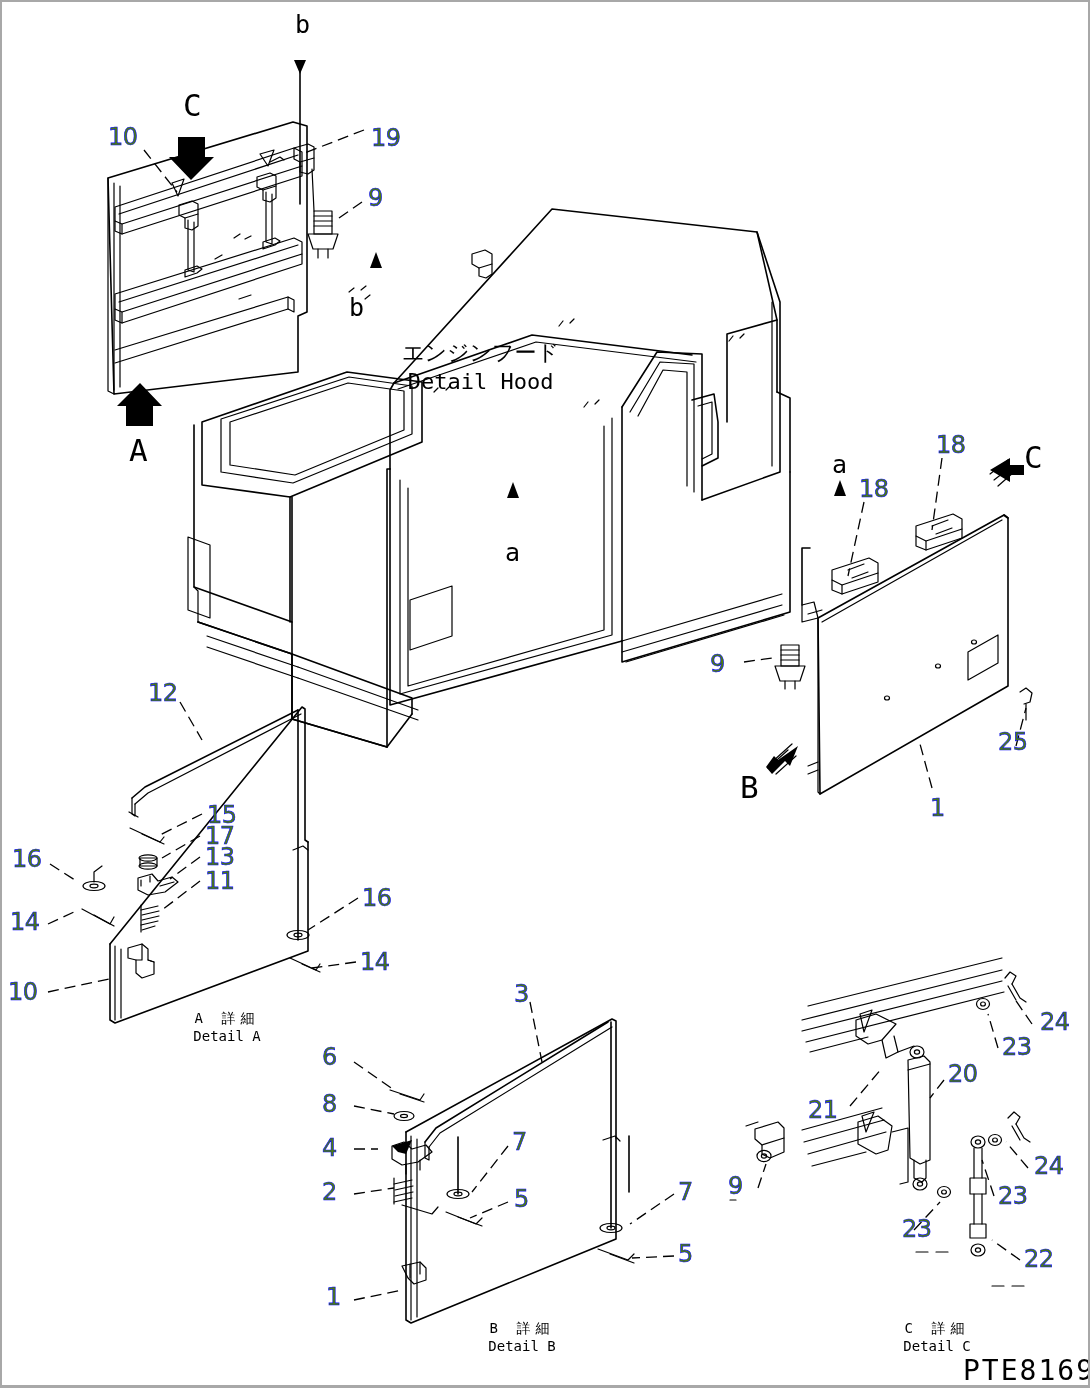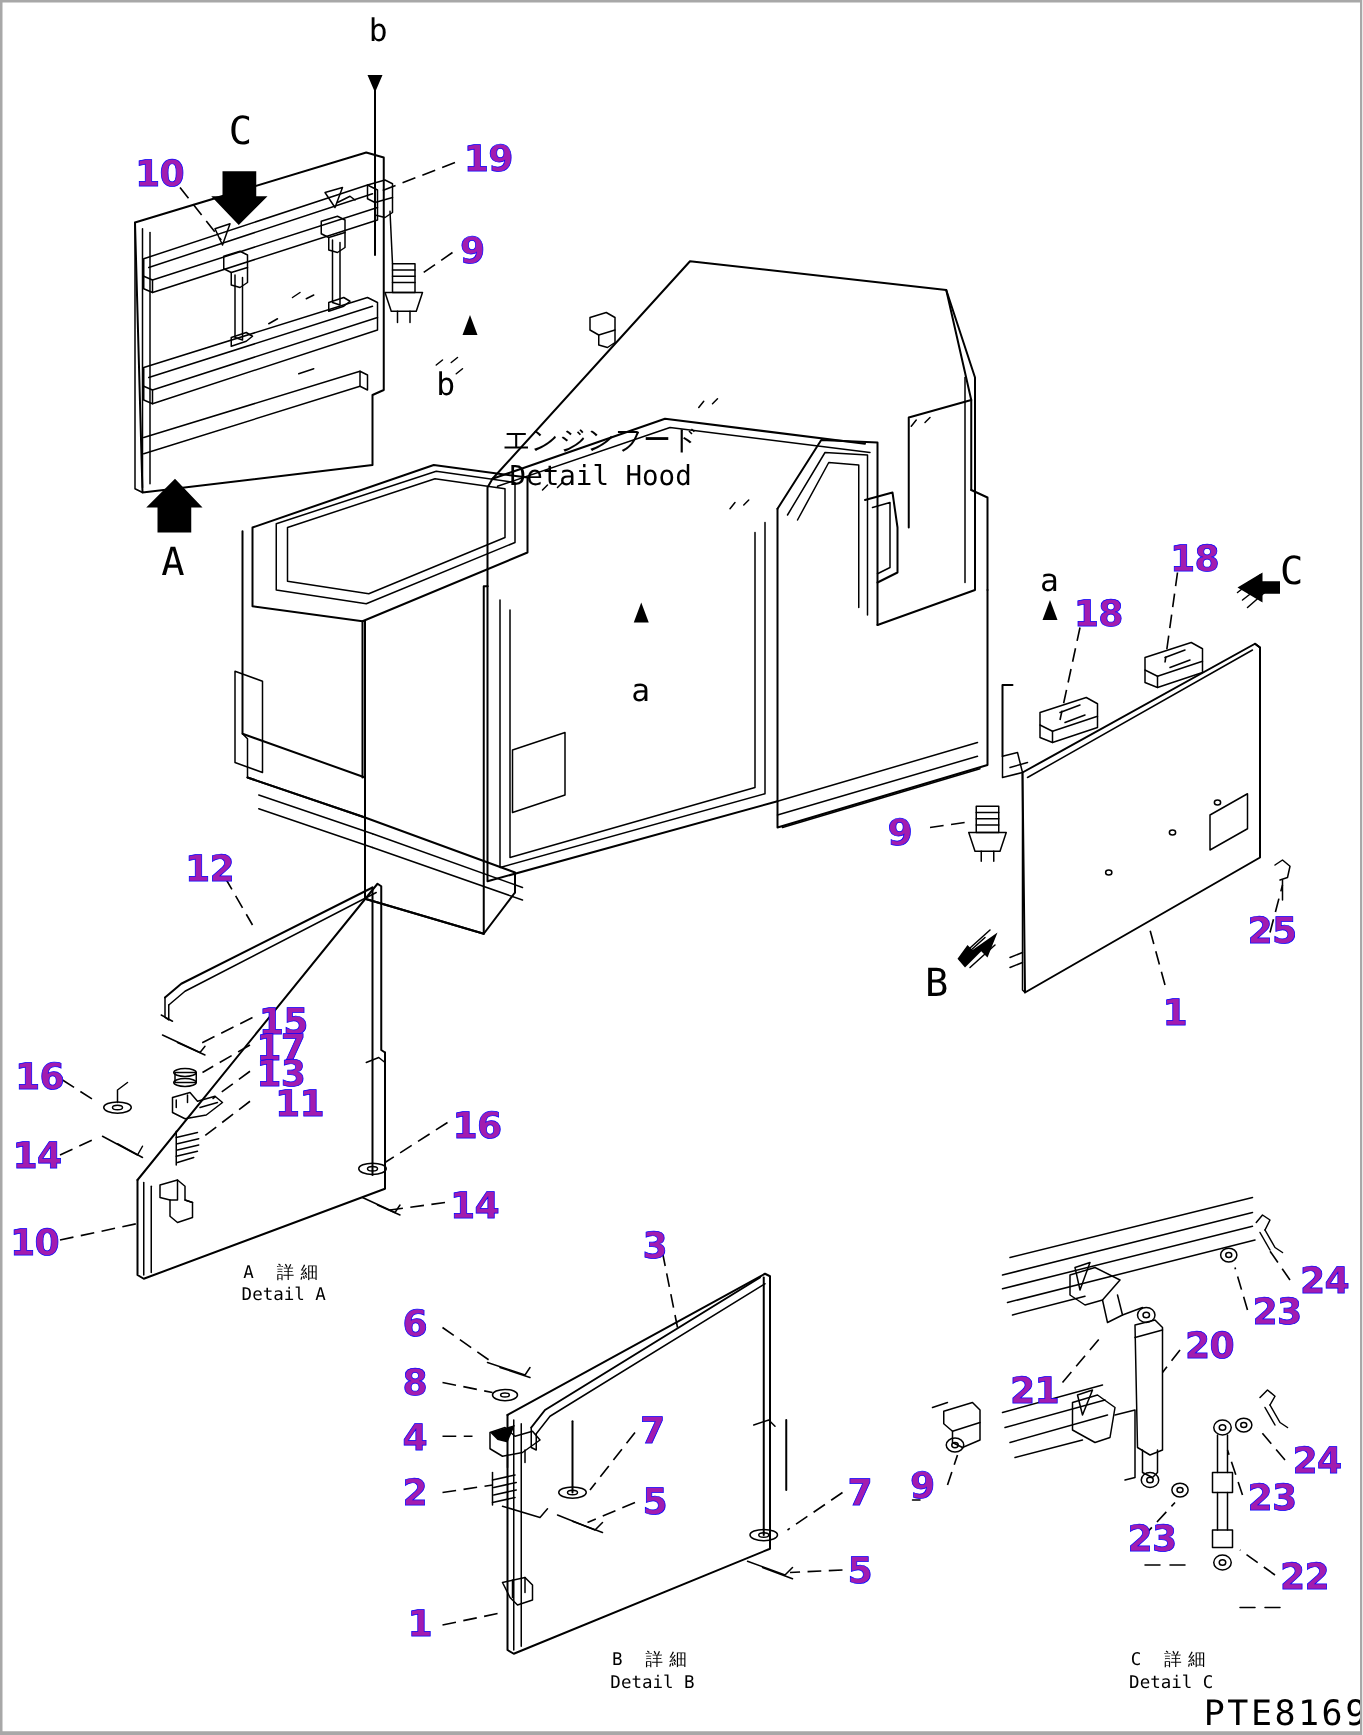--- a/index.html
+++ b/index.html
@@ -23,24 +23,24 @@
     overflow: hidden;
   }
   #artwork {
     position: absolute;
     left: 0; top: 0;
     width: 1090px;
     height: 1388px;
   }
   .lbl {
     position: absolute;
-    color: #a21caf;
+    color: #4d7c0f;
     font-family: "DejaVu Sans", sans-serif;
-    font-weight: bold;
-    font-size: 29px;
+    font-weight: normal;
+    font-size: 24px;
     line-height: 1;
     letter-spacing: -0.5px;
     white-space: nowrap;
     -webkit-text-stroke: 0.6px #0000ff;
   }
   .mark {
     position: absolute;
     color: #000000;
     font-family: "DejaVu Sans Mono", monospace;
     font-size: 31px;
@@ -457,32 +457,32 @@
       <path class="leader" d="M1018 1258 L990 1238"></path>
 
       <path class="lnt" d="M914 1250 L926 1250 M934 1250 L946 1250"></path>
       <path class="lnt" d="M990 1284 L1002 1284 M1010 1284 L1022 1284"></path>
       <path class="lnt" d="M728 1198 L734 1198"></path>
     </g>
   </svg>
 
   <div id="callout-layer">
       <div class="lbl" style="left: 106px; top: 123px;">10</div>
-      <div class="lbl" style="left: 369px; top: 111px;">19</div>
+      <div class="lbl" style="left: 369px; top: 124px;">19</div>
       <div class="lbl" style="left: 366px; top: 184px;">9</div>
       <div class="lbl" style="left: 857px; top: 475px;">18</div>
       <div class="lbl" style="left: 934px; top: 431px;">18</div>
       <div class="lbl" style="left: 708px; top: 650px;">9</div>
       <div class="lbl" style="left: 996px; top: 728px;">25</div>
       <div class="lbl" style="left: 928px; top: 794px;">1</div>
       <div class="lbl" style="left: 146px; top: 679px;">12</div>
       <div class="lbl" style="left: 205px; top: 801px;">15</div>
       <div class="lbl" style="left: 203px; top: 822px;">17</div>
       <div class="lbl" style="left: 203px; top: 843px;">13</div>
-      <div class="lbl" style="left: 218px; top: 867px;">11</div>
+      <div class="lbl" style="left: 203px; top: 867px;">11</div>
       <div class="lbl" style="left: 10px; top: 845px;">16</div>
       <div class="lbl" style="left: 8px; top: 908px;">14</div>
       <div class="lbl" style="left: 6px; top: 978px;">10</div>
       <div class="lbl" style="left: 360px; top: 884px;">16</div>
       <div class="lbl" style="left: 358px; top: 948px;">14</div>
       <div class="lbl" style="left: 512px; top: 980px;">3</div>
       <div class="lbl" style="left: 320px; top: 1043px;">6</div>
       <div class="lbl" style="left: 320px; top: 1090px;">8</div>
       <div class="lbl" style="left: 320px; top: 1134px;">4</div>
       <div class="lbl" style="left: 320px; top: 1178px;">2</div>

